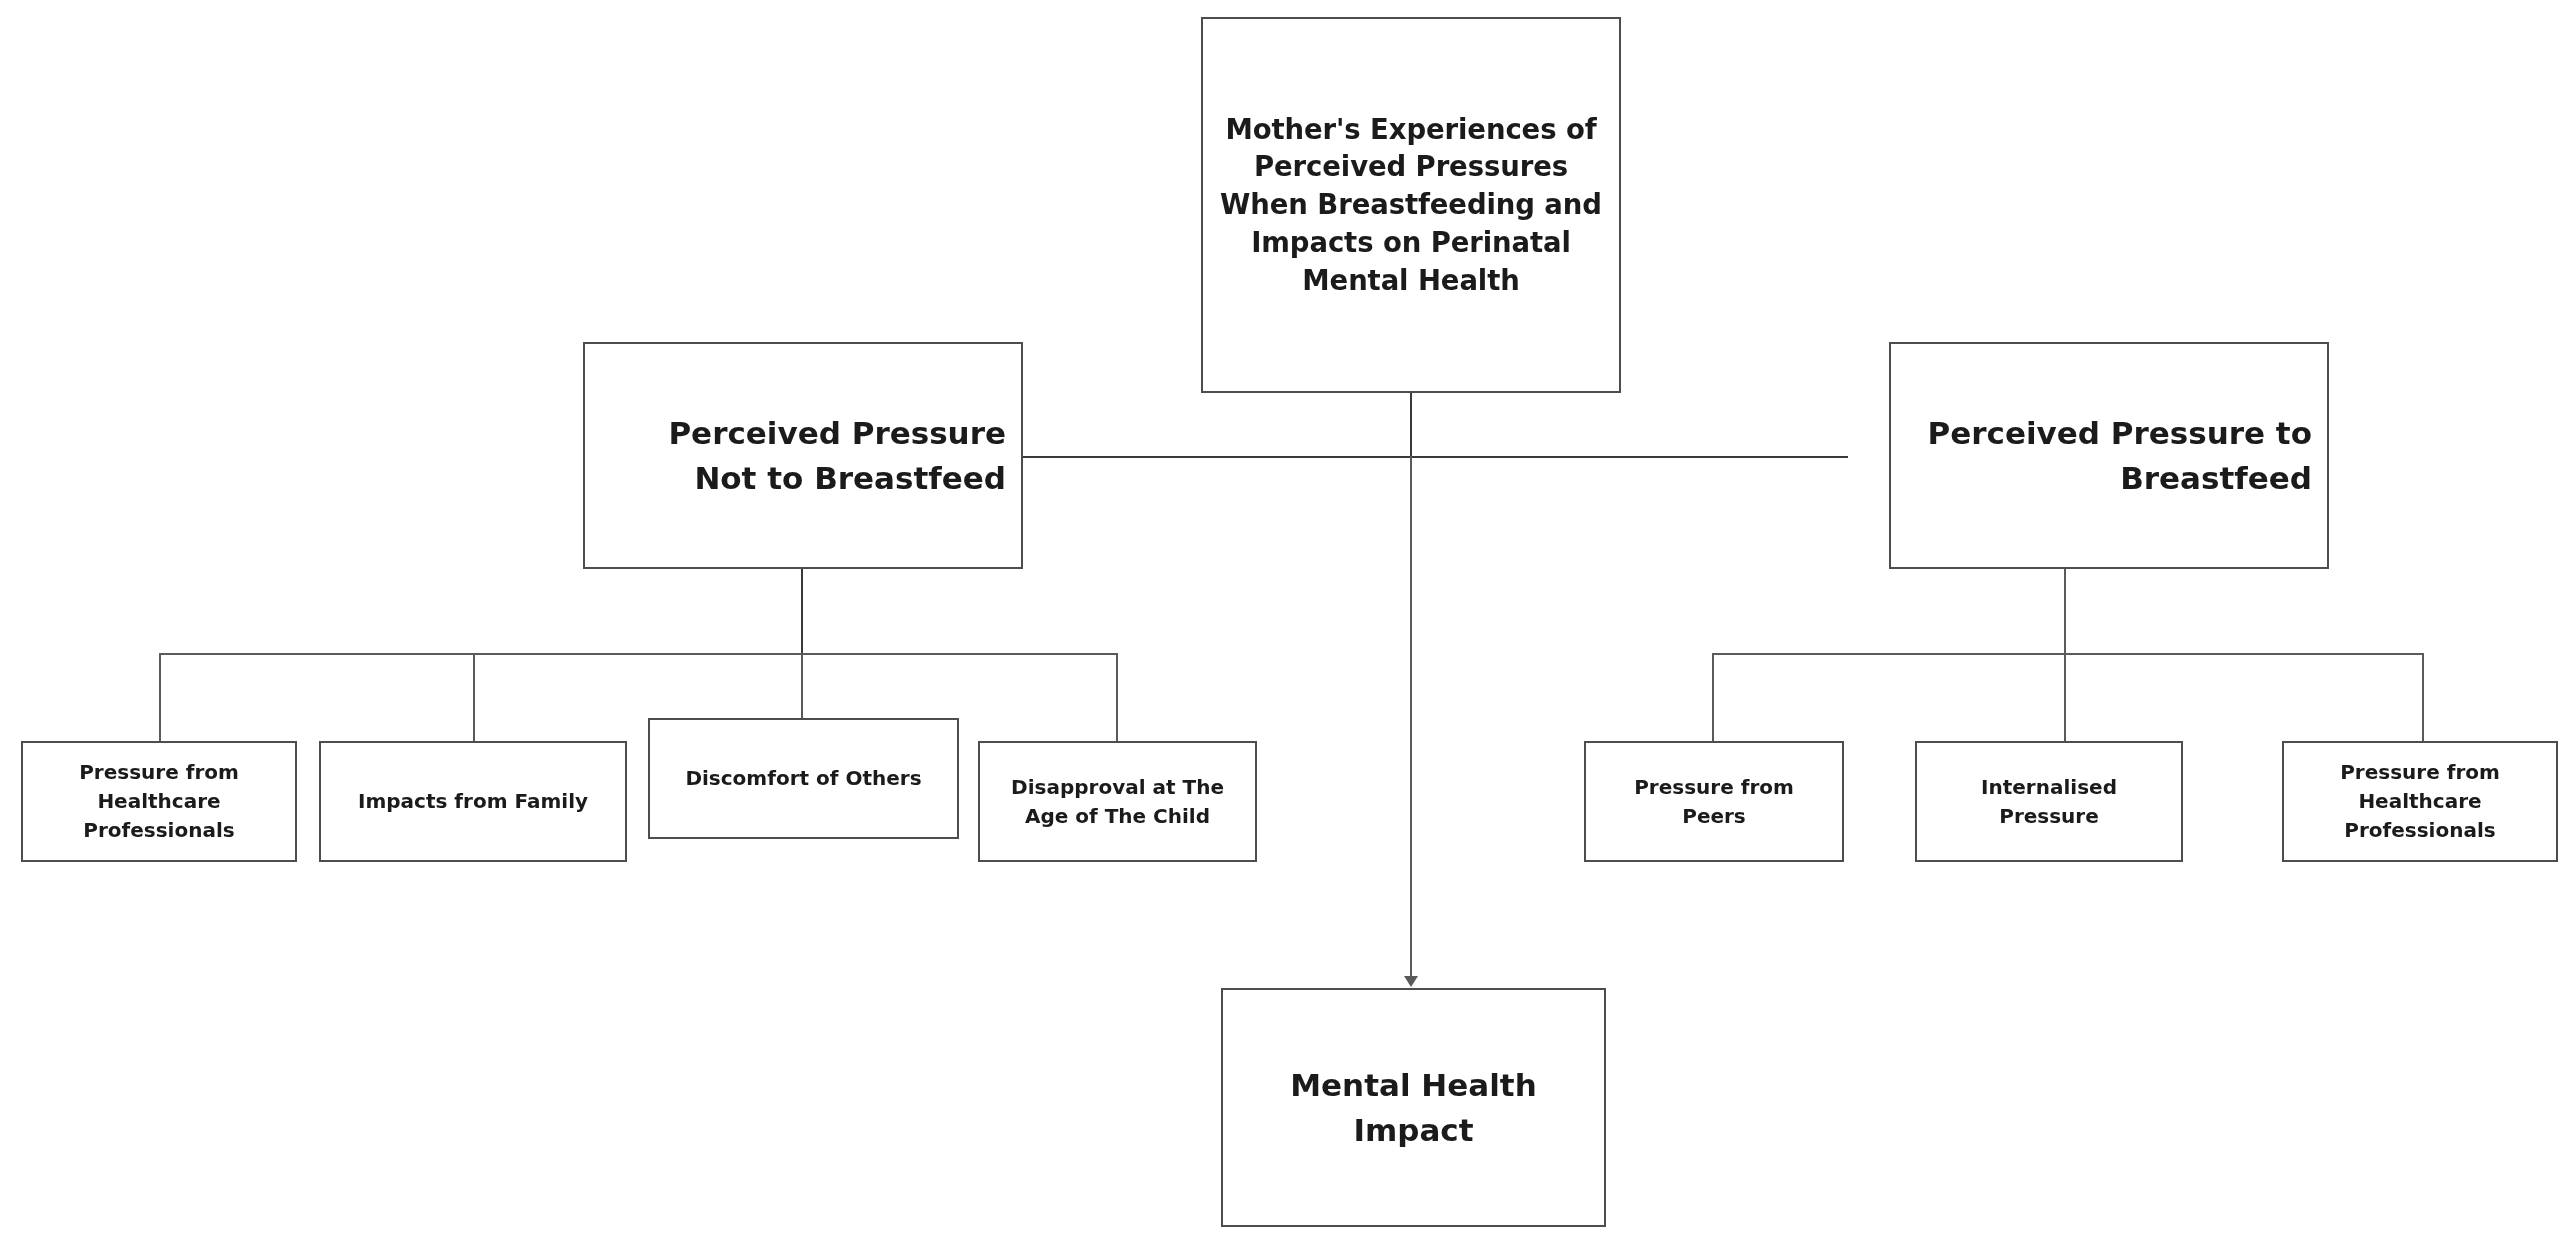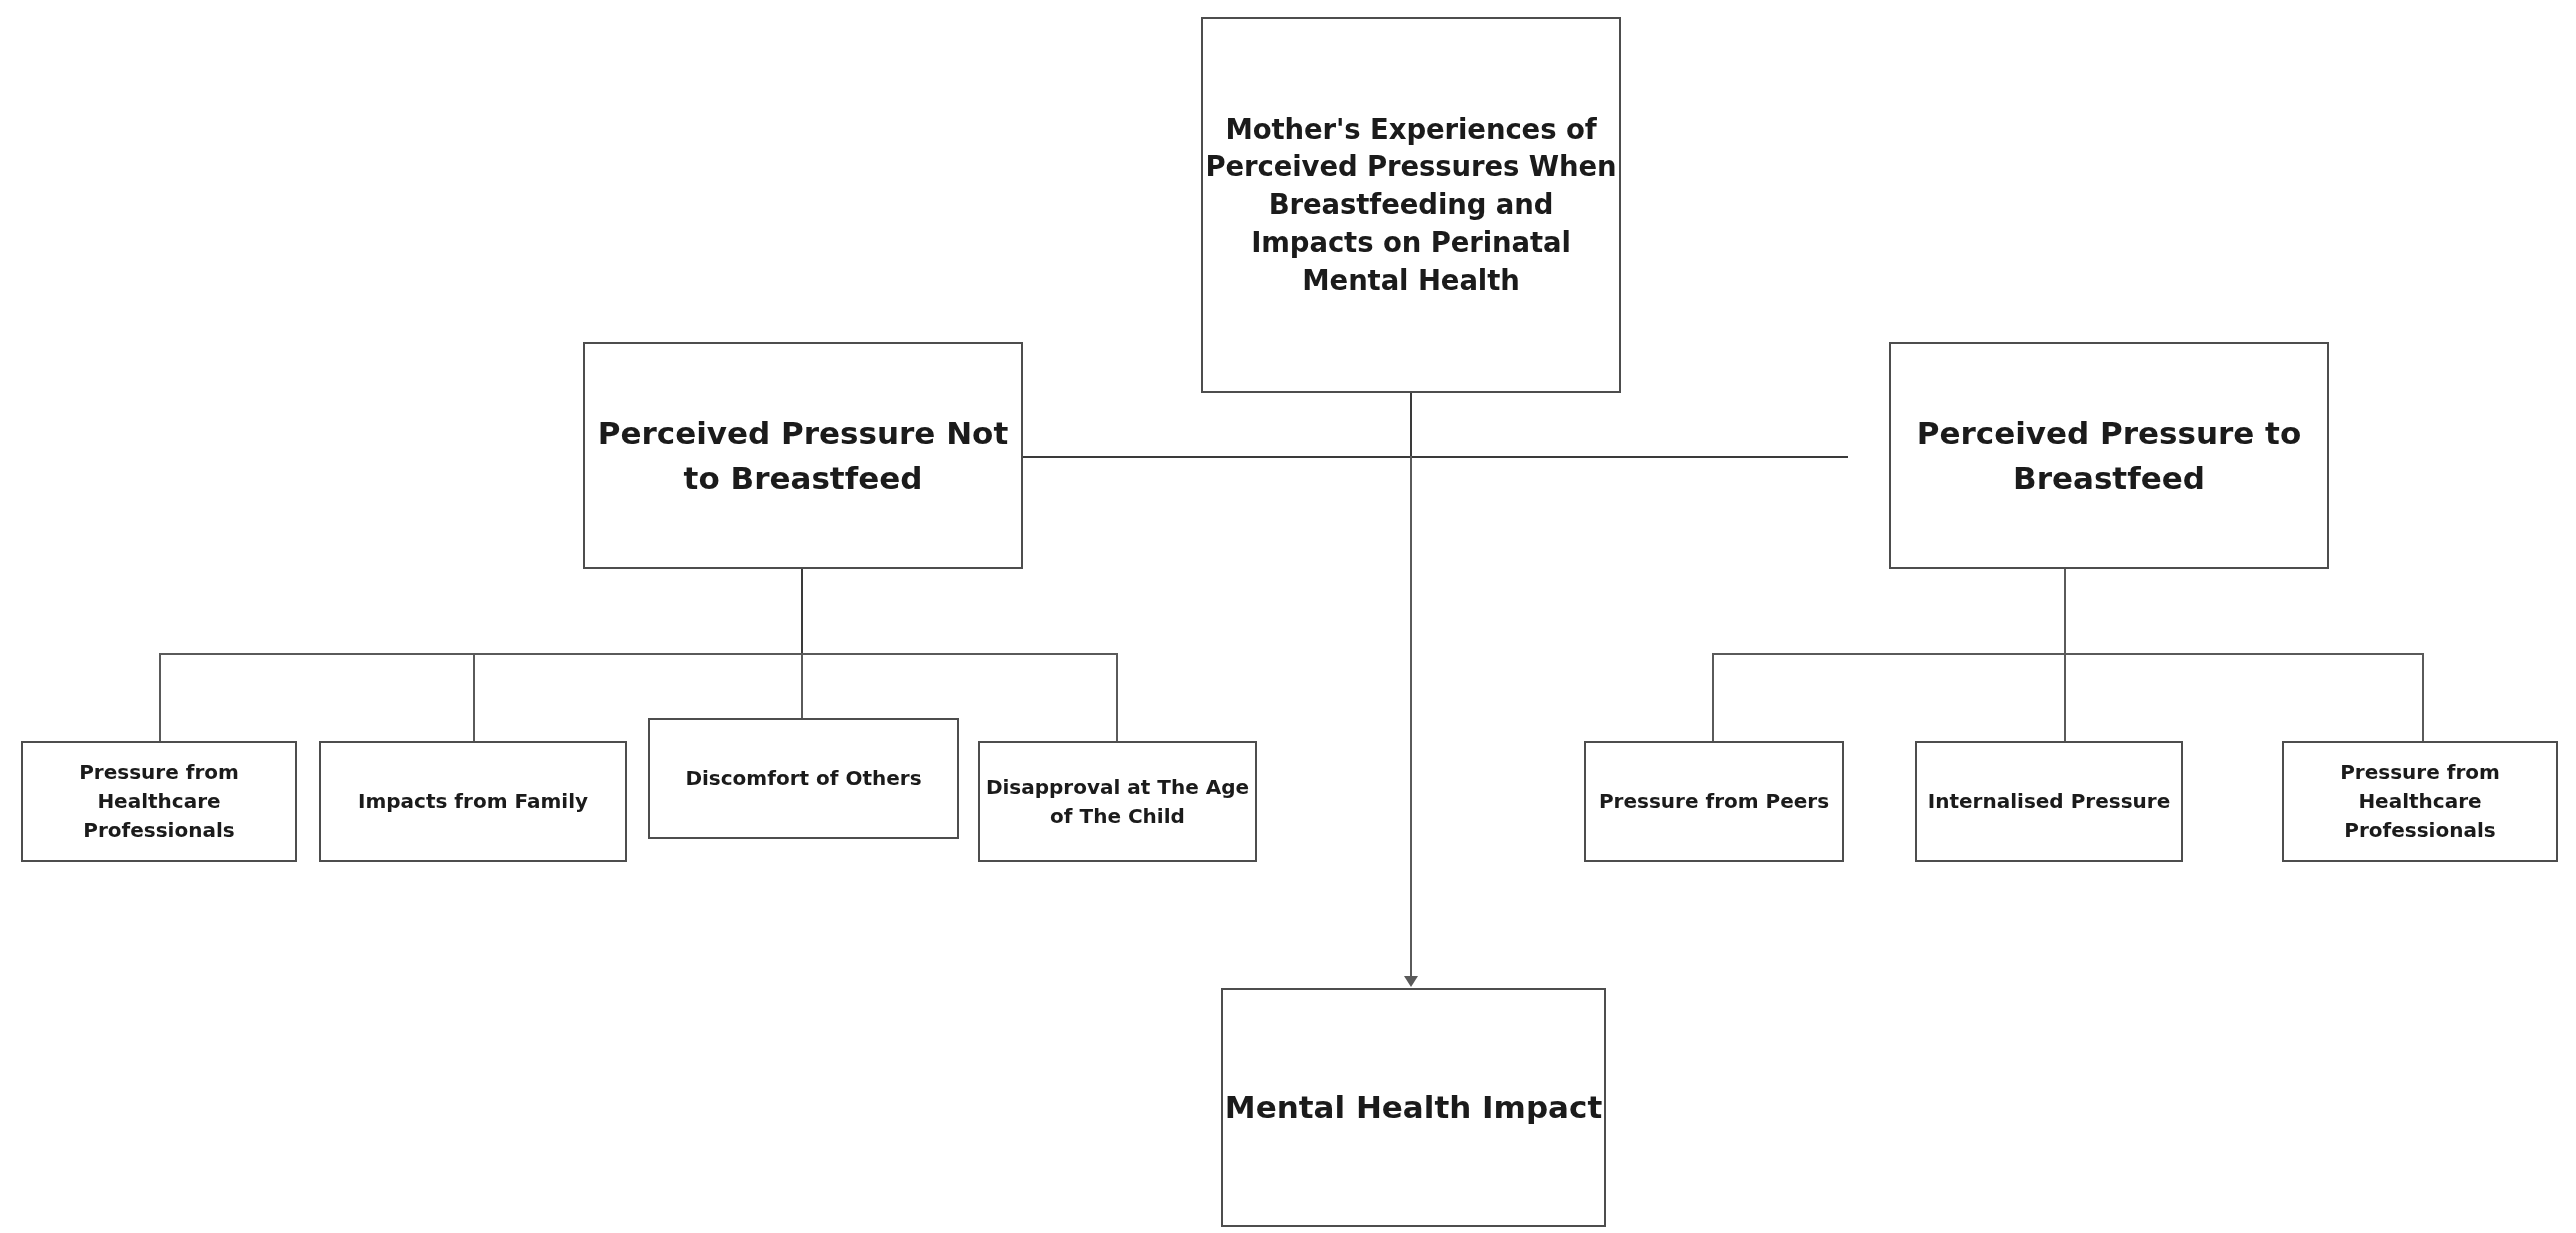--- a/index.html
+++ b/index.html
@@ -26,21 +26,21 @@
     border: 2.4px solid #4d4d4d;
     display: flex;
     align-items: center;
     justify-content: center;
     text-align: center;
     z-index: 3;
   }
   .node .label {
     display: block;
     width: 100%;
-    padding: 0 0;
+    padding: 0 15px;
     box-sizing: border-box;
   }
 
   
   #node-root {
     left: 1201px;
     top: 17px;
     width: 420px;
     height: 376px;
   }
@@ -48,20 +48,21 @@
     font-size: 27.5px;
     font-weight: bold;
     line-height: 1.37;
     letter-spacing: -0.1px;
   }
 
   
   .theme {
     width: 440px;
     height: 227px;
+    text-align: right;
   }
   .theme .label {
     font-size: 31px;
     font-weight: bold;
     line-height: 1.42;
   }
   #node-theme-left {
     left: 583px;
     top: 342px;
   }

